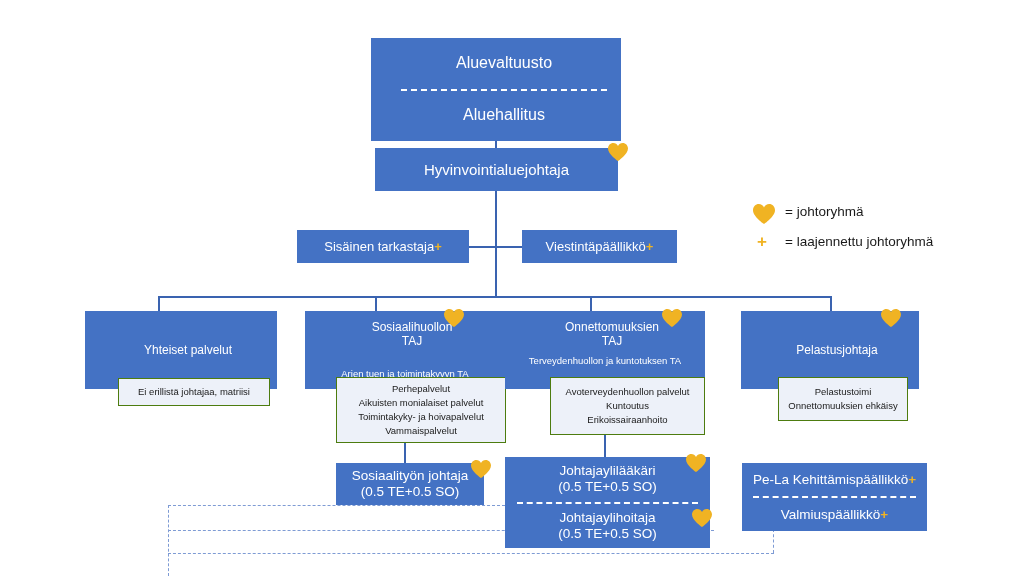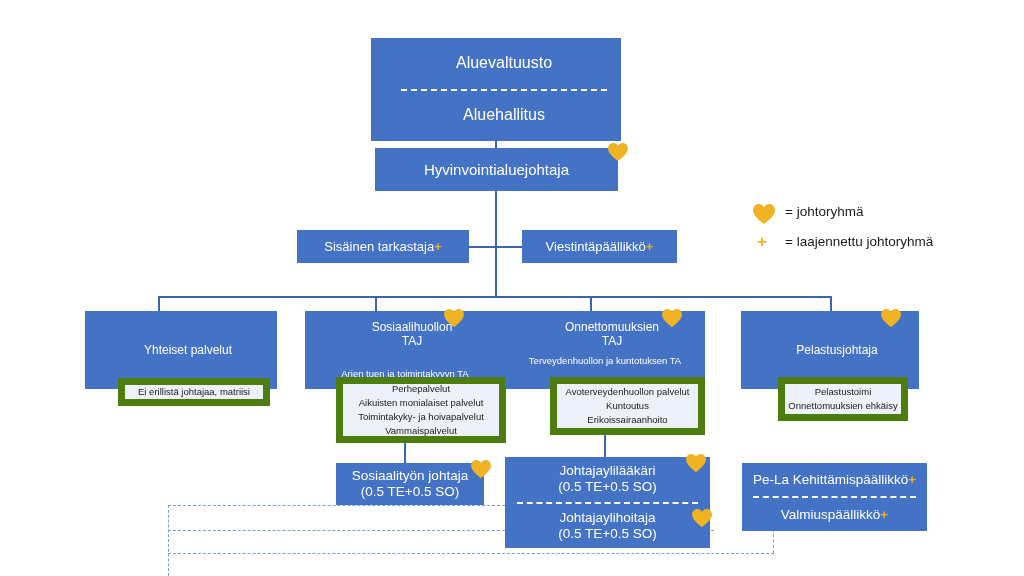--- a/index.html
+++ b/index.html
@@ -30,21 +30,21 @@
     justify-content: center;
     text-align: center;
     box-sizing: border-box;
     line-height: 1.18;
   }
   .box .ln { display: block; width: 100%; }
 
   .subbox {
     position: absolute;
     background: #EDF1F9;
-    border: 7px solid #4d7c0f;
+    border: 1px solid #4d7c0f;
     color: #1a1a1a;
     display: flex;
     flex-direction: column;
     align-items: center;
     justify-content: center;
     text-align: center;
     box-sizing: border-box;
     line-height: 1.45;
   }
   .subbox .ln { display: block; width: 100%; }

